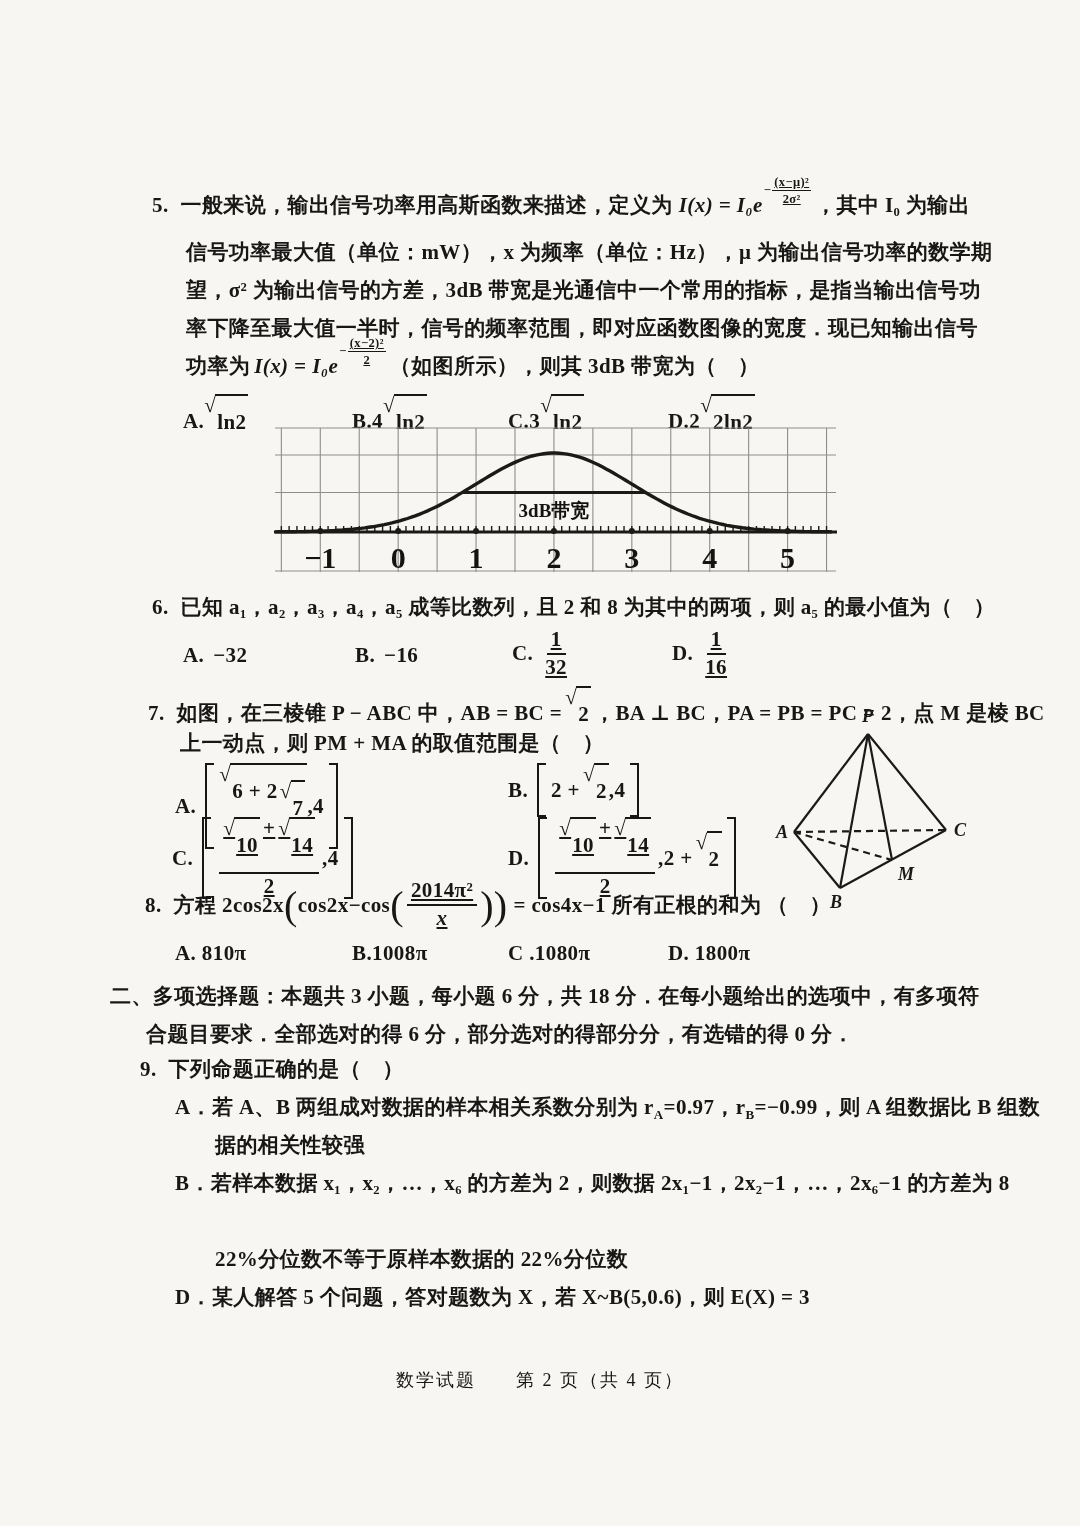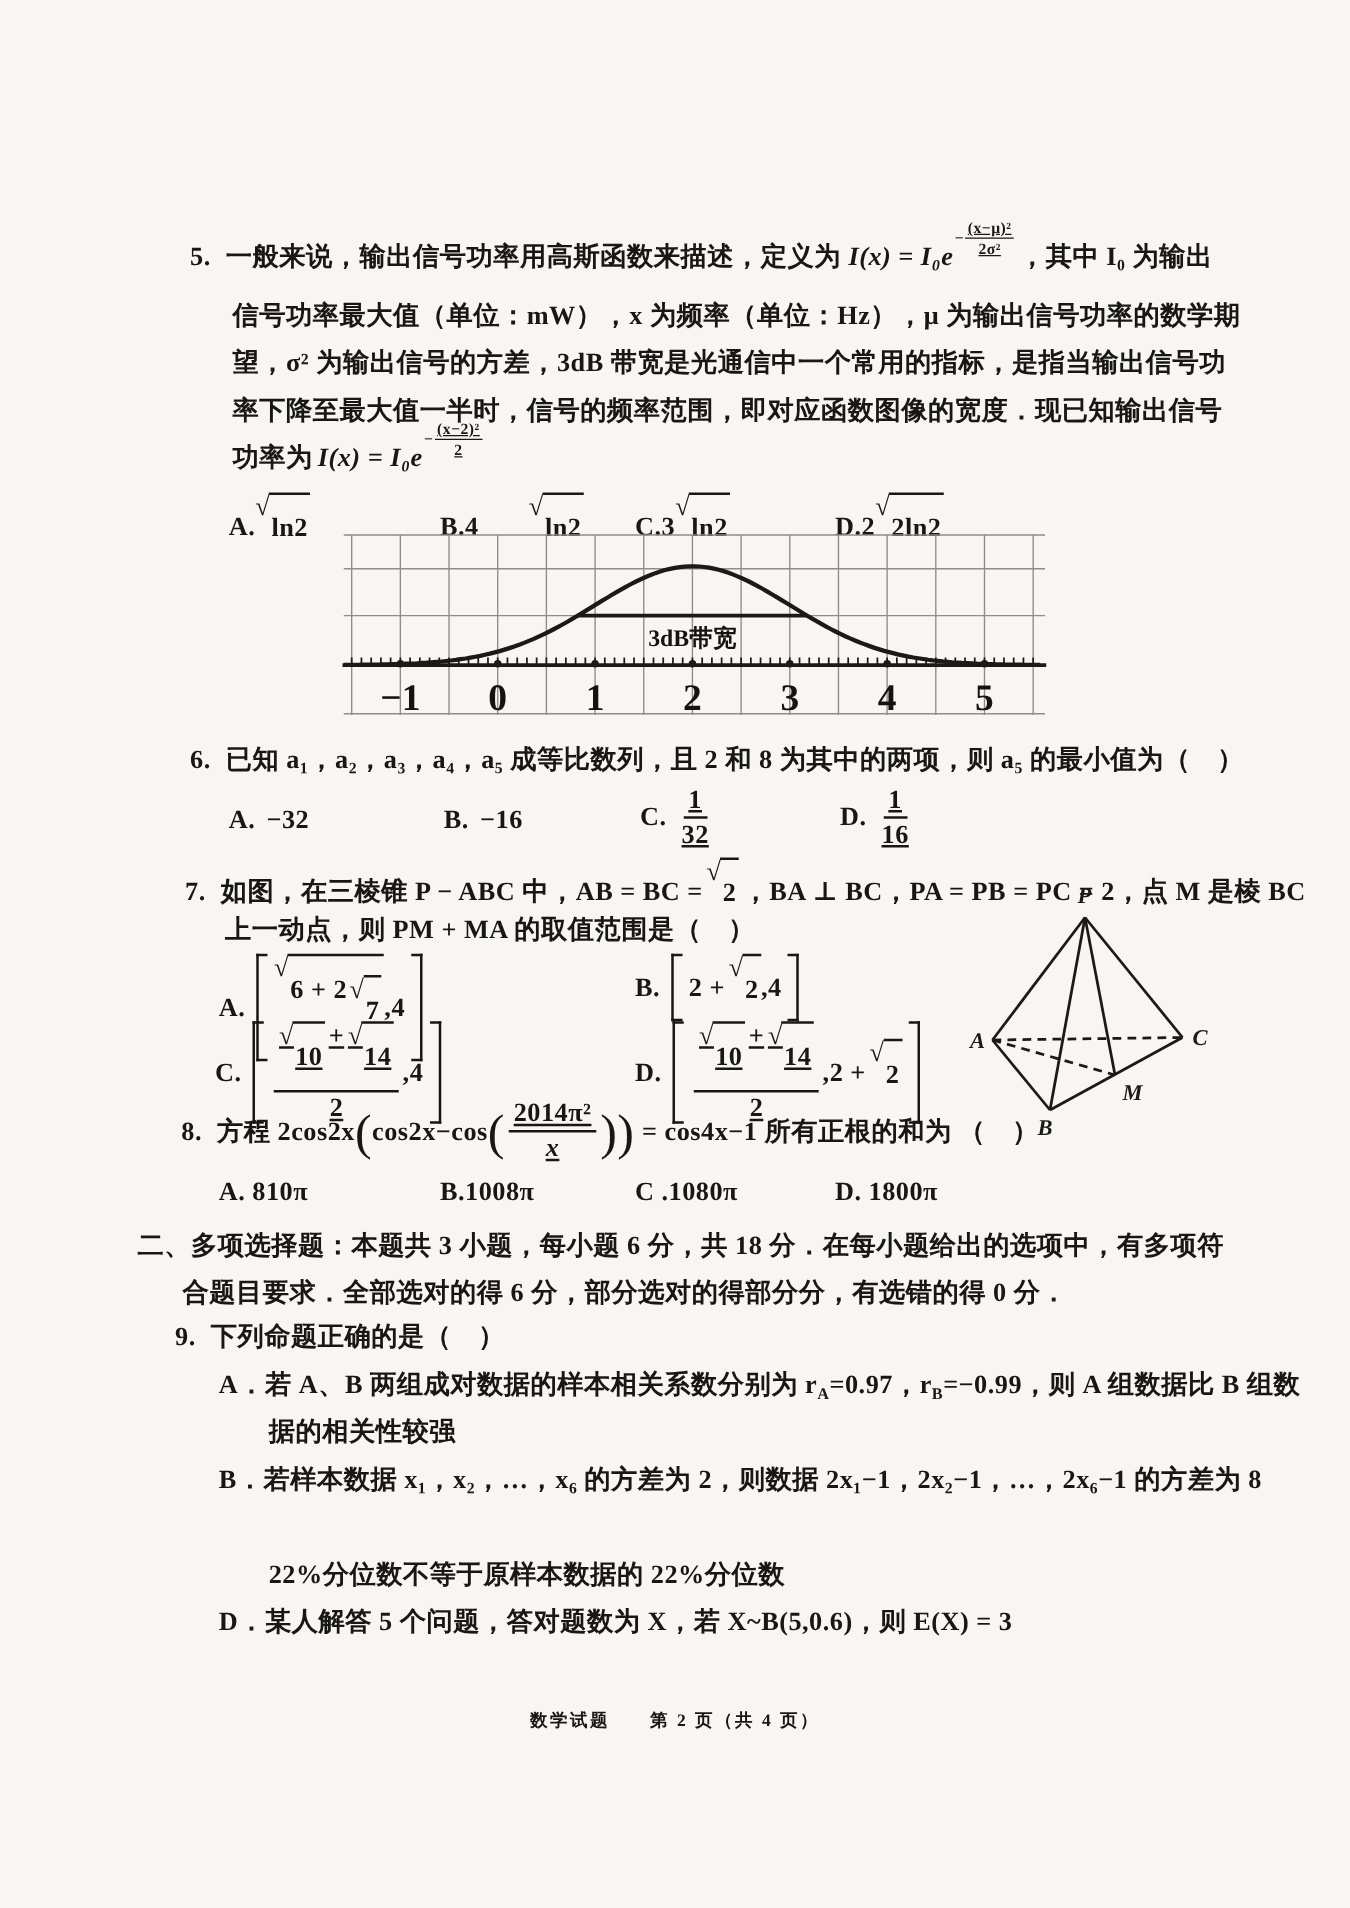--- a/index.html
+++ b/index.html
@@ -27,21 +27,21 @@
   .rad::before{content:"√";align-self:flex-start;margin-right:-1px;font-weight:700;}
   .rad .rb{border-top:2px solid #181715;padding:15px 2px;display:inline-flex;align-items:flex-start;gap:2px;}
   
   .interval{display:inline-flex;align-items:center;padding:3px 0;}
   .brl,.brr{align-self:stretch;width:7px;}
   .brl{border:2.4px solid #181715;border-right:none;margin-right:5px;}
   .brr{border:2.4px solid #181715;border-left:none;margin-left:5px;}
   
   .bp{font-size:40px;font-weight:400;line-height:0;transform:translateY(1px);}
   sub.sb{font-size:13px;font-weight:700;}
-  .footer{font-size:14px;font-weight:700;letter-spacing:2px;}
+  .footer{font-size:18px;font-weight:400;letter-spacing:2px;}
   svg text{font-family:"Liberation Serif","DejaVu Serif",serif;}
 </style>
 </head>
 <body>
 
 <div class="page">
 
   <div class="abs t row" style="left:152px;top:190px;">
     <span class="qn">5.</span>
     <span>一般来说，输出信号功率用高斯函数来描述，定义为</span>
@@ -61,29 +61,30 @@
   <div class="abs t row" style="left:186px;top:351px;">
     <span>功率为</span>
     <span class="mi" style="margin-left:4px">I(x) = I₀e</span>
     <span class="sup">
         <span>−</span>
         <span class="frac">
           <span class="fn">(x−2)²</span>
           <span class="fd">2</span>
         </span>
       </span>
+    <span>（如图所示），则其 3dB 带宽为（　）</span>
   </div>
 
   <div class="abs t row" style="left:183px;top:394px;">
     <span>A.</span>
       <span class="rad">
         <span class="rb">ln2</span>
       </span>
   </div>
-  <div class="abs t row" style="left:352px;top:394px;gap:40px;">
+  <div class="abs t row" style="left:352px;top:394px;">
     <span>B.4</span>
       <span class="rad">
         <span class="rb">ln2</span>
       </span>
   </div>
   <div class="abs t row" style="left:508px;top:394px;">
     <span>C.3</span>
       <span class="rad">
         <span class="rb">ln2</span>
       </span>

